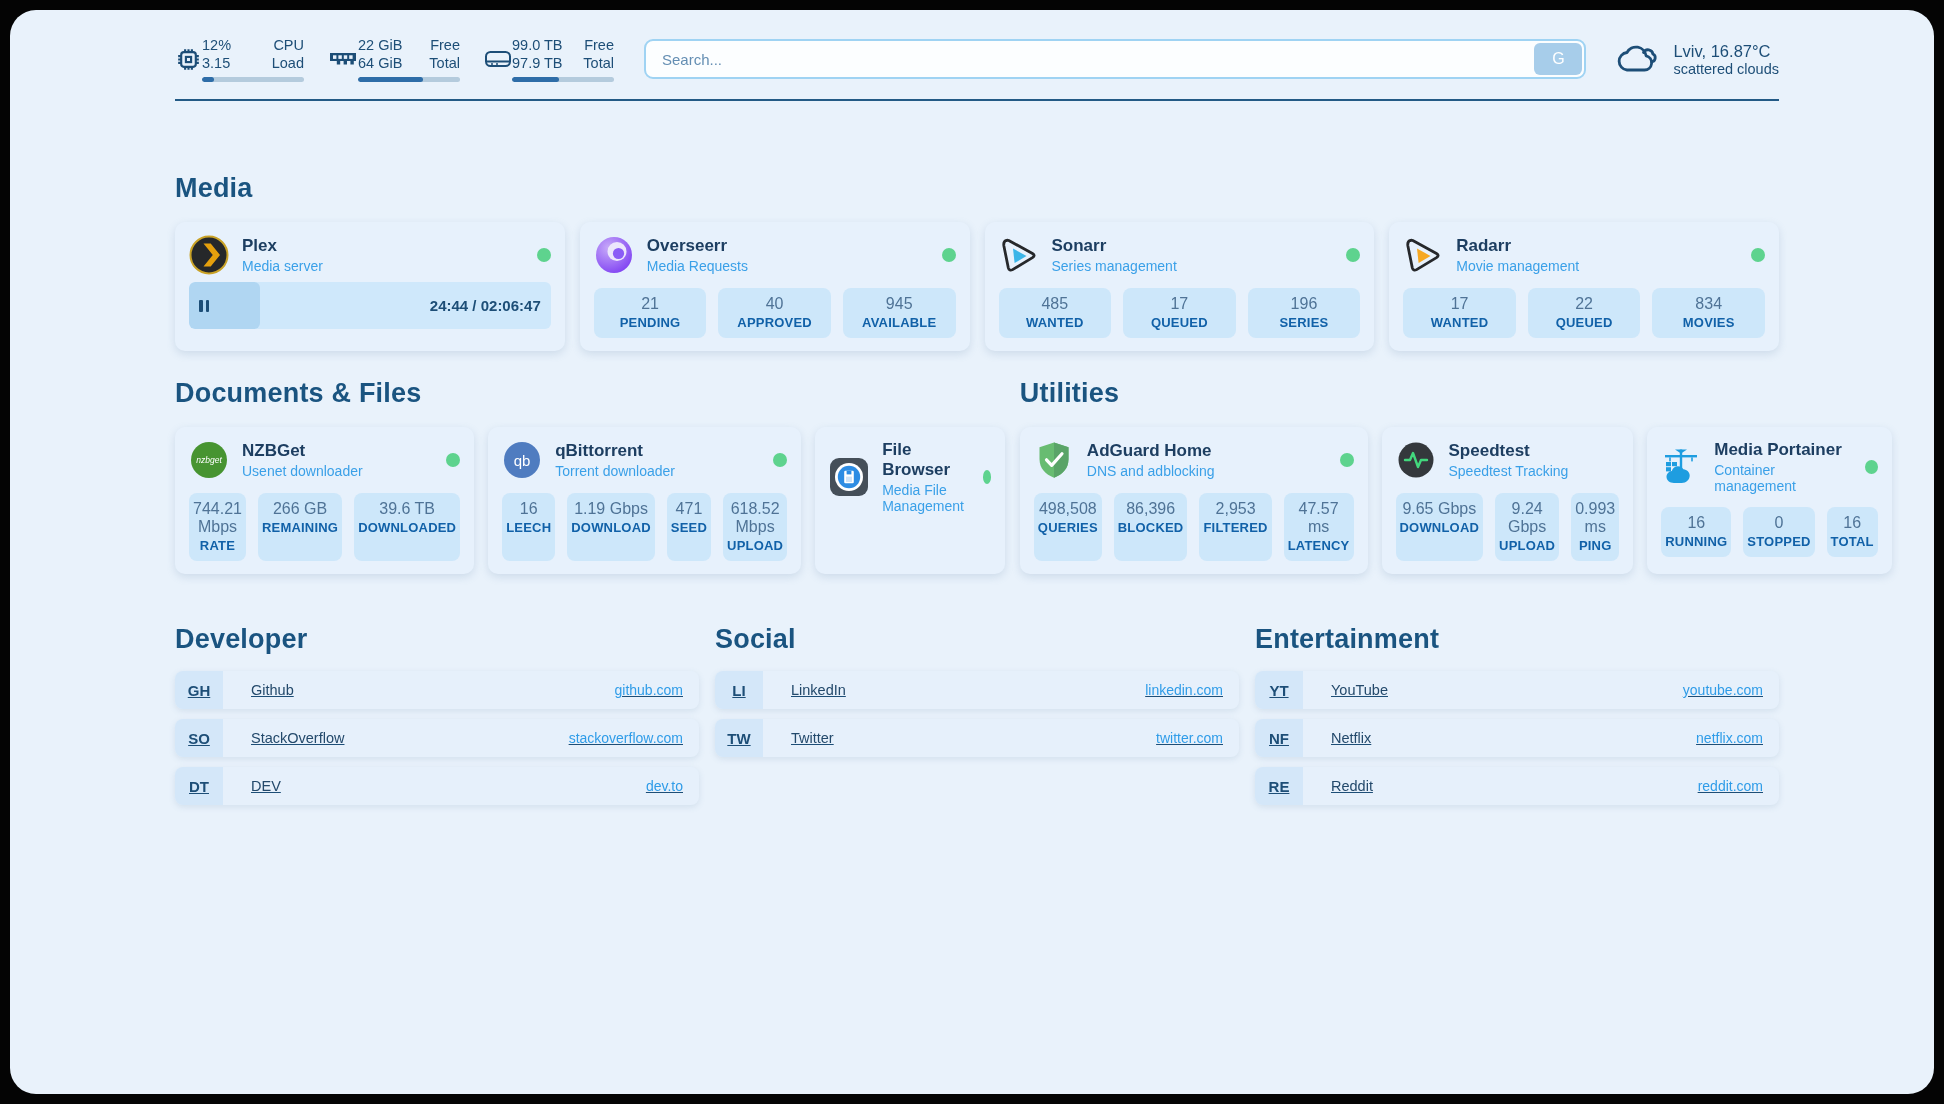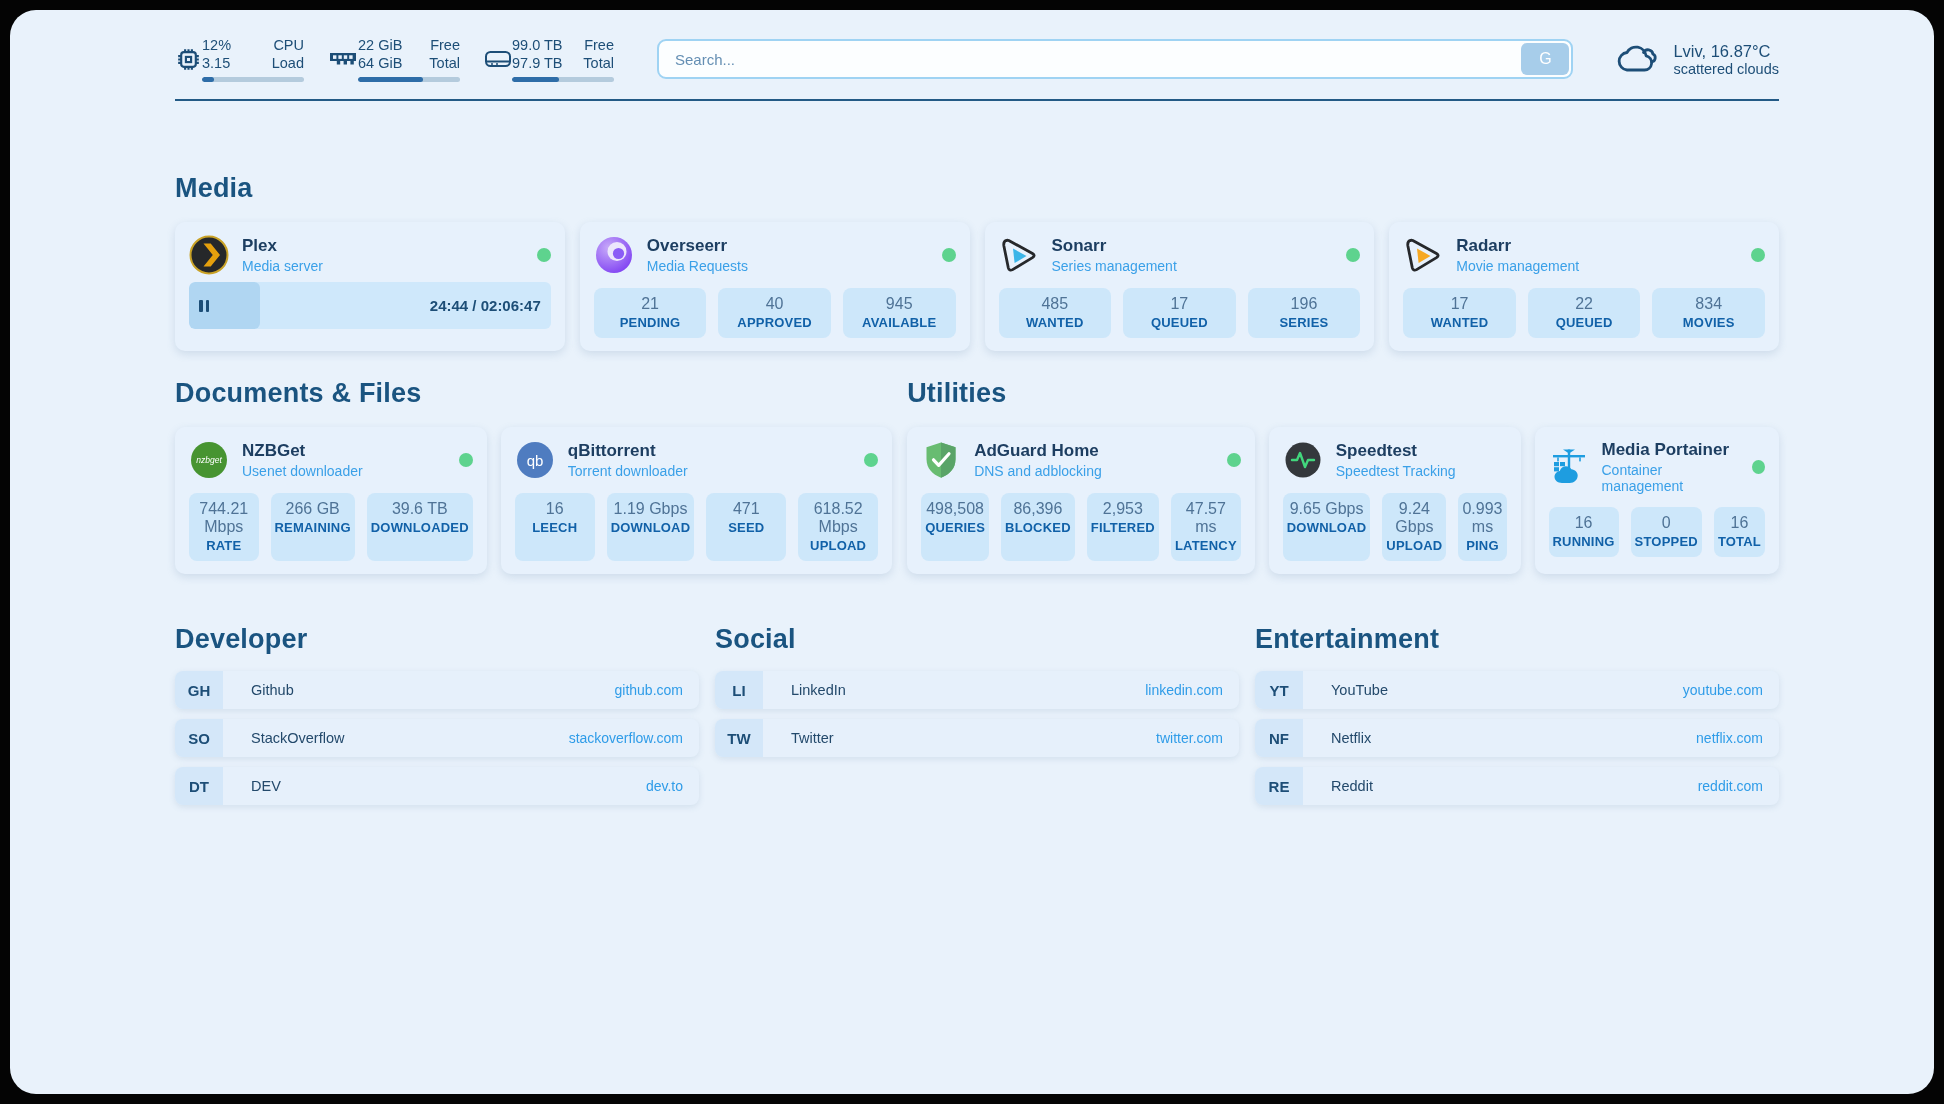--- a/index.html
+++ b/index.html
@@ -17,21 +17,21 @@
 
   
   .header{display:flex; align-items:center;}
   .hstats{display:flex; gap:24px;}
   .hstat{display:flex; align-items:center; }
   .hicon{color:var(--ink); display:flex; align-items:center;}
   .hbody{width:102px;}
   .hrow{display:flex; justify-content:space-between; font-size:14.5px; line-height:18px; color:var(--ink);}
   .hbar{height:5px; background:var(--track); border-radius:3px; margin-top:5px; overflow:hidden;}
   .hbar > div{height:100%; background:var(--barfill); border-radius:3px;}
-  .searchwrap{flex:1; margin:0 43px; position:relative;}
+  .searchwrap{flex:1; margin:0 30px; position:relative;}
   .searchwrap input{width:100%; height:40px; border:2px solid #9fd3f3; border-radius:9px;
     background:#fcfeff; padding:0 62px 0 16px; font-size:15px; color:var(--ink);
     font-family:"Liberation Sans", sans-serif; outline:none;}
   .searchwrap input::placeholder{color:#4a7ba6; opacity:.85;}
   .gbtn{position:absolute; right:4px; top:4px; bottom:4px; width:48px; background:#a7cdea;
     border:none; border-radius:6px; color:#fff; font-size:16px; display:flex; align-items:center;
     justify-content:center; cursor:pointer; font-family:"Liberation Sans", sans-serif;}
   .weather{display:flex; align-items:center; gap:13px;}
   .weather .w1{font-size:16.5px; font-weight:500; color:var(--ink);}
   .weather .w2{font-size:14.5px; color:var(--ink);}
@@ -67,21 +67,21 @@
     display:flex; align-items:center; padding:0 10px; overflow:hidden;}
   .npfill{position:absolute; left:0; top:0; bottom:0; background:var(--fill); border-radius:6px;}
   .pause{position:relative; display:flex; gap:3px; z-index:1;}
   .pause i{display:block; width:3.5px; height:12px; background:var(--ink); border-radius:1px;}
   .nptime{margin-left:auto; position:relative; z-index:1; font-size:15px; font-weight:600; color:var(--ink);}
 
   
   .bookmarks{display:grid; grid-template-columns:repeat(3,1fr); gap:16px; margin-top:50px;}
   .bm-rows{display:flex; flex-direction:column; gap:10px; margin-top:16px;}
   .bm{height:38px; background:#e6f0fb; border-radius:8px; display:flex; align-items:center;
-    overflow:hidden; box-shadow:0 2px 6px rgba(93,131,168,.16); cursor:pointer;}
+    overflow:hidden; box-shadow:0 2px 6px rgba(93,131,168,.16); cursor:pointer;text-decoration:underline;}
   .bm-abbr{width:48px; height:100%; background:#d4e7f9; display:flex; align-items:center;
     justify-content:center; font-size:15px; font-weight:600; color:var(--ink); flex:0 0 48px;}
   .bm-name{margin-left:28px; font-size:14.5px; color:#23496b;}
   .bm-url{margin-left:auto; margin-right:16px; font-size:14px; color:var(--link);}
 
   svg{display:block;}
 </style>
 </head>
 <body>
 
@@ -372,20 +372,39 @@
                 <div class="tile-val">471</div>
                 <div class="tile-lab">SEED</div>
               </div>
               <div class="tile">
                 <div class="tile-val">618.52 Mbps</div>
                 <div class="tile-lab">UPLOAD</div>
               </div>
             </div>
           </div>
 
+          <div class="card">
+            <div class="card-head">
+              <span class="appicon">
+                <svg width="40" height="40" viewBox="0 0 40 40">
+                  <rect x="1" y="1" width="38" height="38" rx="9" fill="#454f59"></rect>
+                  <circle cx="20" cy="20" r="14" fill="#fff"></circle>
+                  <circle cx="20" cy="20" r="11.2" fill="#2d8ce3"></circle>
+                  <rect x="15.2" y="13.8" width="9.6" height="12.4" rx="1.2" fill="#fff"></rect>
+                  <rect x="17.6" y="13.8" width="4.8" height="3.6" fill="#2d8ce3"></rect>
+                  <rect x="17" y="19.6" width="6" height="5.4" fill="#cfe3f7"></rect>
+                </svg>
+              </span>
+              <div class="titles">
+                <div class="card-title">File Browser</div>
+                <div class="card-sub">Media File Management</div>
+              </div>
+              <span class="dot"></span>
+            </div>
+          </div>
         </div>
       </div>
 
       <div>
         <h2 class="sec">Utilities</h2>
         <div class="colstack">
 
           <div class="card">
             <div class="card-head">
               <span class="appicon">

